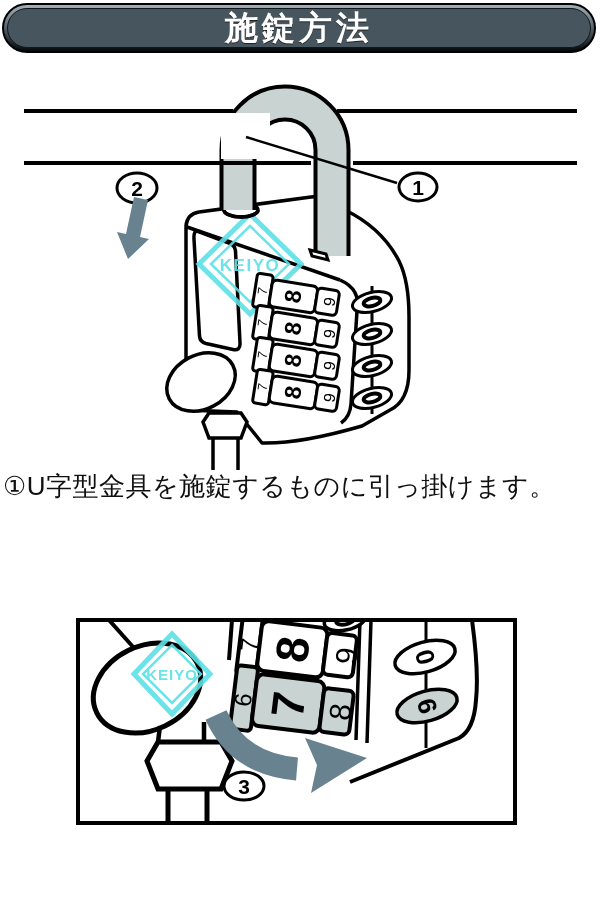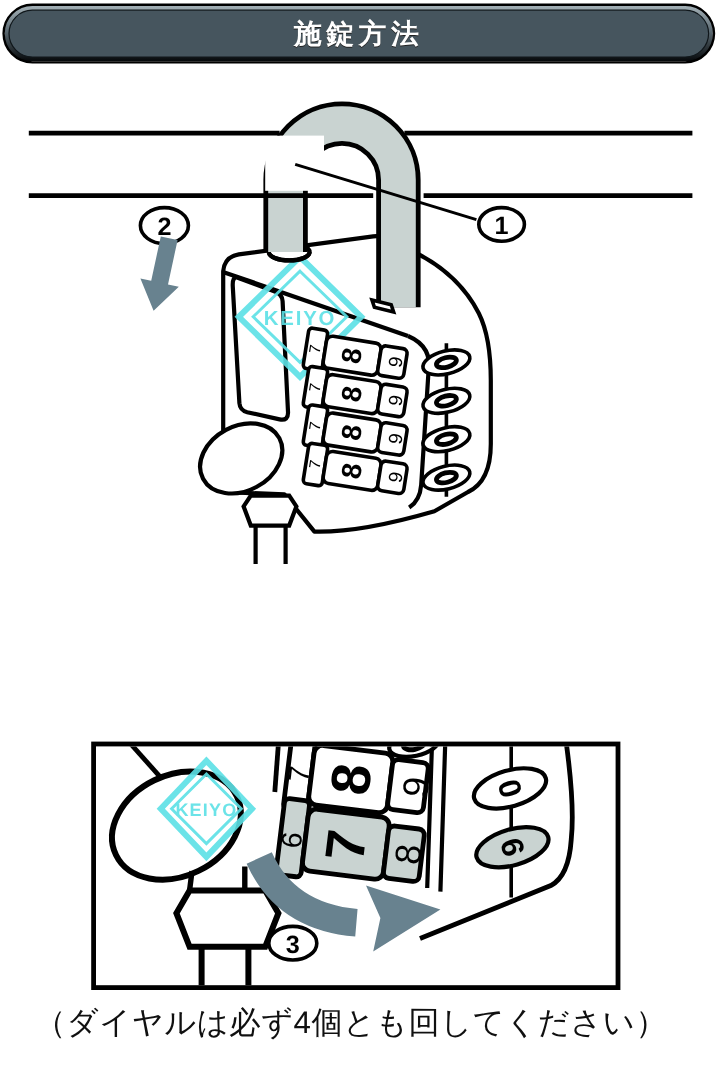--- a/index.html
+++ b/index.html
@@ -6,21 +6,21 @@
   #page{position:relative;width:600px;height:900px;background:#ffffff;overflow:hidden;
         font-family:"Liberation Sans","DejaVu Sans",sans-serif;}
   
   .title-bar{position:absolute;left:2px;top:3px;width:594px;height:50px;box-sizing:border-box;
      border:2px solid #000;border-radius:27px;
      background:linear-gradient(180deg,#a3b0b6 0%,#5d6b73 45%,#05080a 100%);
      padding:3px;}
   .title-inner{width:100%;height:100%;box-sizing:border-box;border-radius:22px;
      background:#46555e;border:1px solid #10171b;
      display:flex;align-items:center;justify-content:center;}
-  .title-text{color:#ffffff;font-size:23px;font-weight:bold;letter-spacing:4px;
+  .title-text{color:#ffffff;font-size:33px;font-weight:bold;letter-spacing:4px;
      text-shadow:0 1px 0 #222;}
   
   .fig{position:absolute;left:0;}
   #fig1{top:80px;}
   #fig2{top:612px;}
   
   .instr{position:absolute;left:3px;color:#101010;font-size:26px;line-height:32px;
      font-weight:500;letter-spacing:0.5px;white-space:nowrap;}
   #instr-top{top:470px;}
   #instr-bottom{top:836px;}
@@ -151,20 +151,21 @@
       <text class="badge" x="418" y="115" font-size="21" text-anchor="middle">1</text>
     </g>
     <g>
       <ellipse cx="137" cy="108" rx="20" ry="15" class="wfill" stroke-width="3"></ellipse>
       <text class="badge" x="137" y="116" font-size="21" text-anchor="middle">2</text>
     </g>
     <polygon fill="#68828f" points="134,117 148,120 140,157 149,159 128,179 117,152 126,154"></polygon>
   </svg>
 
   <div id="instr-top" class="instr">
+    <div>①U字型金具を施錠するものに引っ掛けます。</div>
   </div>
 
   <svg id="fig2" class="fig" width="600" height="215" viewBox="0 0 600 215">
     <defs>
       <clipPath id="boxclip">
           <rect x="80" y="10" width="433" height="199"></rect>
         </clipPath>
       <clipPath id="dclip2">
           <rect x="86" y="2" width="34" height="56"></rect>
         </clipPath>
@@ -232,16 +233,15 @@
 
       <g>
         <ellipse cx="244" cy="174" rx="20" ry="14" class="wfill" stroke-width="3"></ellipse>
         <text class="badge" x="244" y="182" font-size="21" text-anchor="middle">3</text>
       </g>
     </g>
     <rect x="78" y="8" width="437" height="203" fill="none" stroke="#000" stroke-width="4"></rect>
   </svg>
 
   <div id="instr-bottom" class="instr">
-    <div class="indent">（ダイヤルは必ず4個とも回してください）</div>
   </div>
 
 </div>
 
 </body></html>

